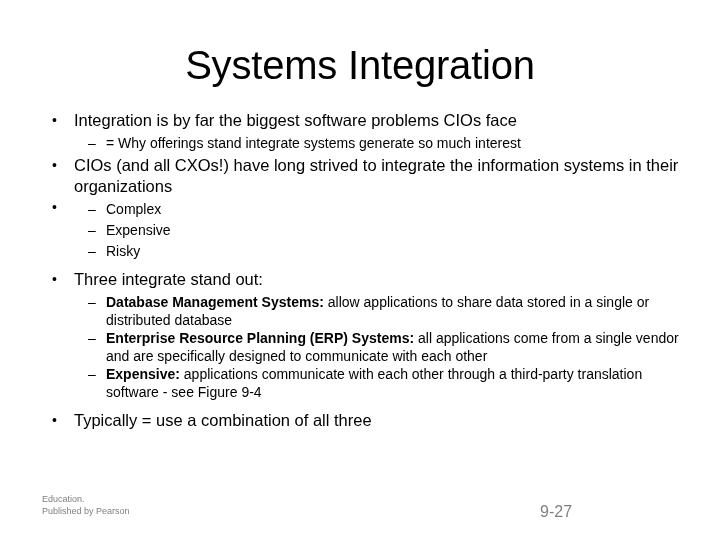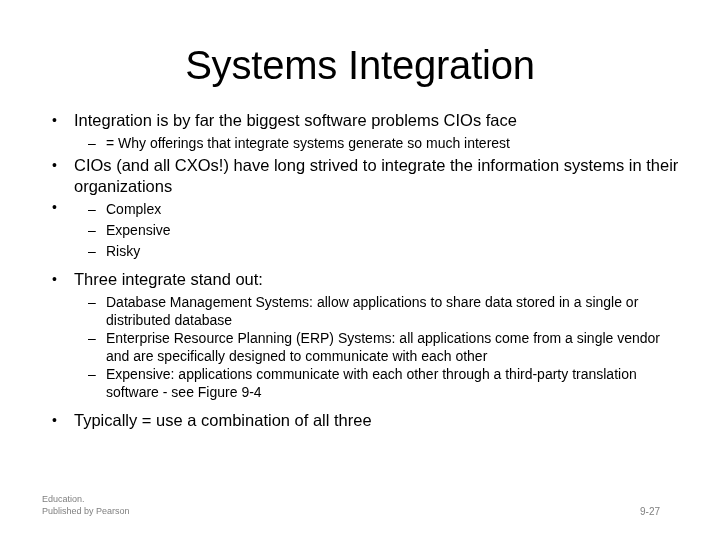--- a/index.html
+++ b/index.html
@@ -68,43 +68,43 @@
     color: #000000;
   }
   .bullet-l2 > .marker {
     position: absolute;
     left: 44px;
     top: 0;
     font-size: 14px;
     line-height: 18px;
   }
   .bullet-l2 b {
-    font-weight: normal;
+    font-weight: bold;
   }
 
   .gap-sm { height: 3px; }
   .gap-md { height: 9px; }
 
   
   .footer-credit {
     position: absolute;
     left: 42px;
     top: 494px;
     width: 200px;
     font-size: 9px;
     line-height: 11.5px;
     color: #808080;
   }
   .footer-page {
     position: absolute;
     left: 540px;
     top: 506px;
     width: 120px;
-    text-align: right;
-    font-size: 10px;
+    text-align: left;
+    font-size: 16px;
     line-height: 12px;
     color: #808080;
   }
 </style>
 </head>
 <body>
 
 <div class="slide">
 
   <div class="slide-title">Systems Integration</div>
@@ -113,21 +113,21 @@
 
     <div class="bullet-l1">
       <span class="marker">•</span>
       <span>Integration is by far the biggest software problems CIOs face</span>
     </div>
 
     <div class="gap-sm"></div>
 
     <div class="bullet-l2">
       <span class="marker">–</span>
-      <span>= Why offerings that integrate systems generate so much interest</span>
+      <span>= Why offerings stand integrate systems generate so much interest</span>
     </div>
 
     <div class="gap-sm"></div>
 
     <div class="bullet-l1">
       <span class="marker">•</span>
       <span>CIOs (and all CXOs!) have long strived to integrate the information systems in their organizations</span>
     </div>
 
     <div class="bullet-l1">

